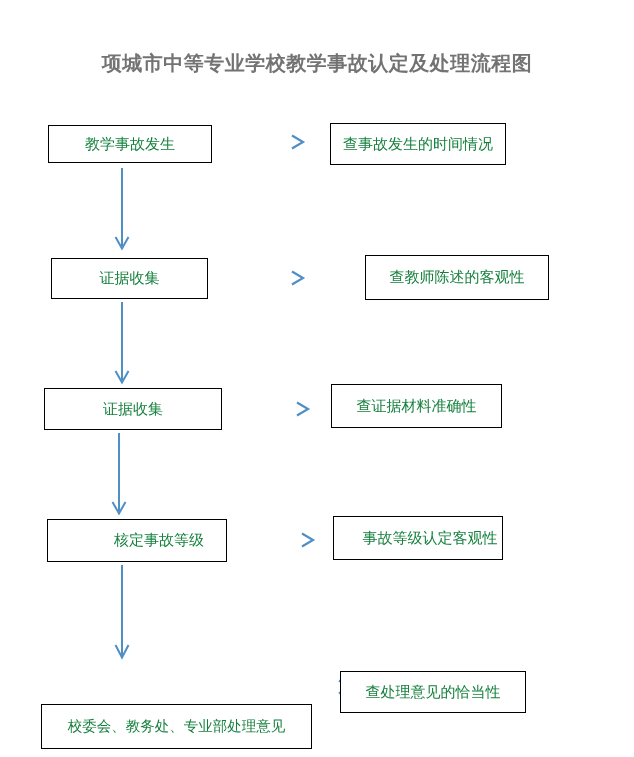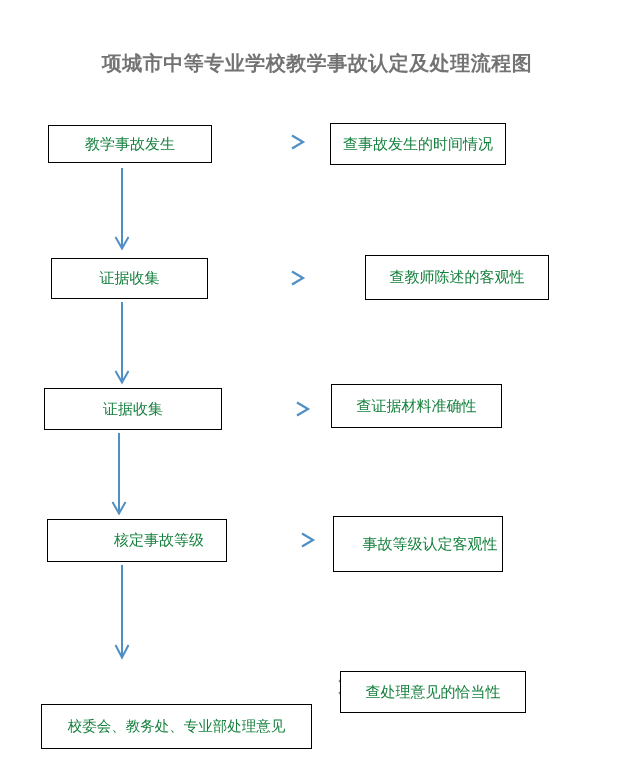--- a/index.html
+++ b/index.html
@@ -153,21 +153,21 @@
         <linearGradient id="hgrad4" x1="0" y1="0" x2="1" y2="0">
           <stop offset="0%" stop-color="#c9dff1"></stop>
           <stop offset="100%" stop-color="#4f8fc4"></stop>
         </linearGradient>
       </defs>
       <line x1="0" y1="11" x2="72" y2="11" stroke="url(#hgrad4)" stroke-width="2.2"></line>
       <polyline points="64,4.5 75,11 64,17.5" fill="none" stroke="#4f8fc4" stroke-width="2.2" stroke-linejoin="miter"></polyline>
     </svg>
   </div>
 
-  <div class="node" style="left:333px; top:516px; width:170px; height:56px;padding-left:24px;">事故等级认定客观性</div>
+  <div class="node" style="left:333px; top:516px; width:170px; height:44px;padding-left:24px;">事故等级认定客观性</div>
 
   <div class="arrow" style="left:110px; top:565px; width:24px; height:98px;">
     <svg width="24" height="98" viewBox="0 0 24 98" xmlns="http://www.w3.org/2000/svg">
       <line x1="12" y1="0" x2="12" y2="90" stroke="#4f8fc4" stroke-width="2"></line>
       <polyline points="5.5,80 12,92.5 18.5,80" fill="none" stroke="#4f8fc4" stroke-width="2" stroke-linejoin="miter"></polyline>
     </svg>
   </div>
 
   <div class="node small-text" style="left:41px; top:664px; width:271px; height:45px;margin-top:40px;">校委会、教务处、专业部处理意见</div>
 

